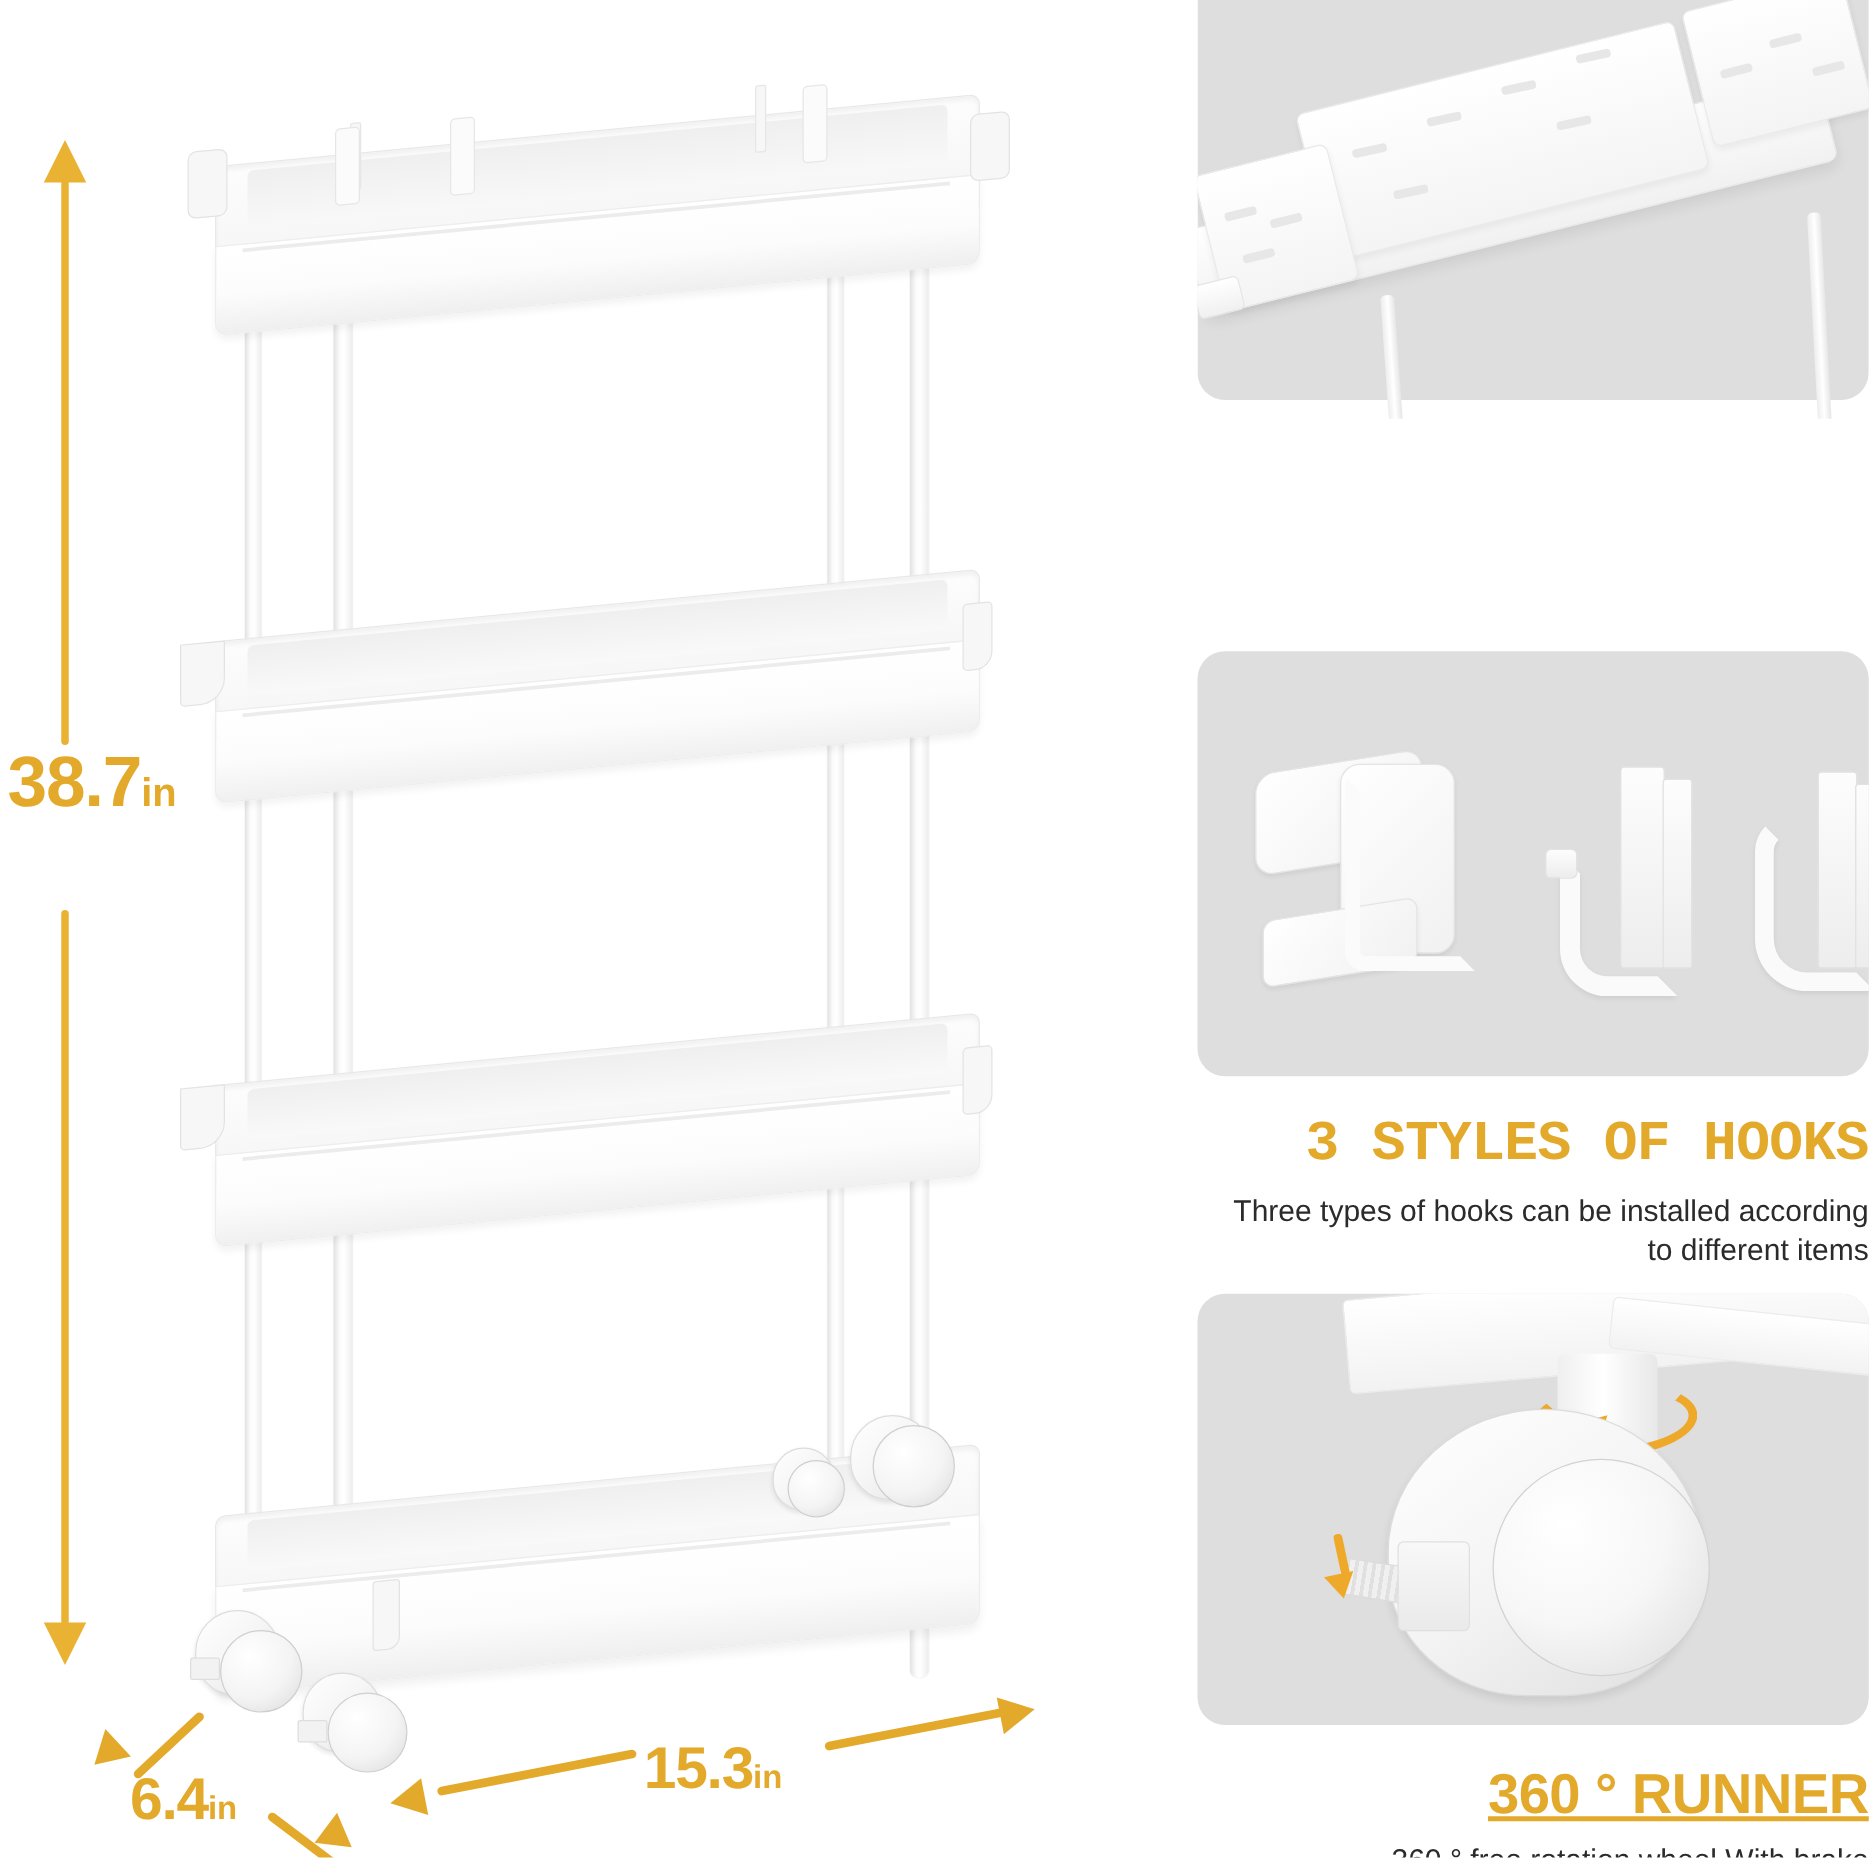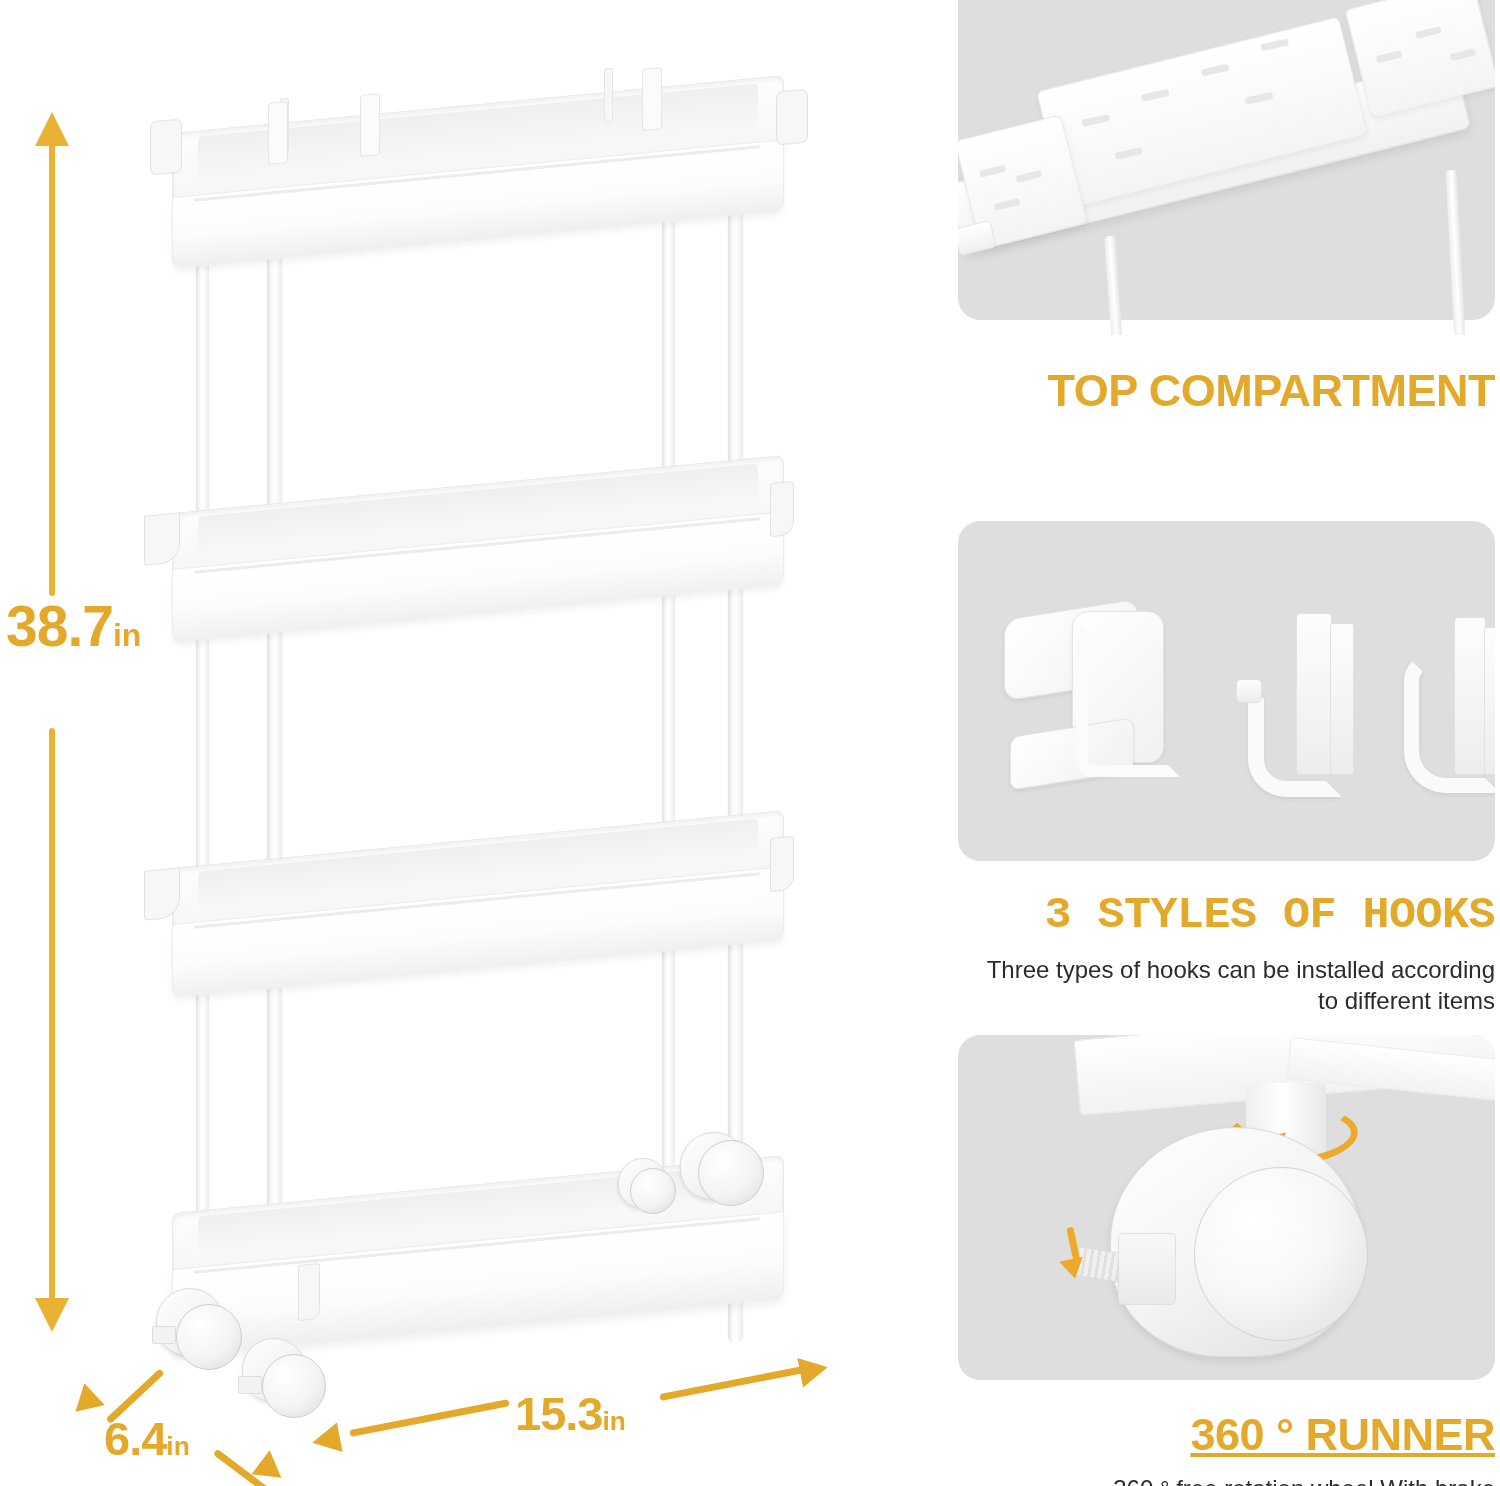--- a/index.html
+++ b/index.html
@@ -263,21 +263,20 @@
       </div>
 
       <div style="position:absolute;left:150px;top:236px;width:11px;height:110px;transform:rotate(-4deg);
                   background:linear-gradient(90deg,#ededed,#ffffff 50%,#e6e6e6);border-radius:4px;"></div>
       <div style="position:absolute;left:492px;top:170px;width:11px;height:170px;transform:rotate(-3deg);
                   background:linear-gradient(90deg,#ededed,#ffffff 50%,#e6e6e6);border-radius:4px;"></div>
 
       <div style="position:absolute;left:-2px;top:224px;width:36px;height:26px;transform:rotate(-14deg);
                   background:linear-gradient(180deg,#ffffff,#f0f0f0);border:1px solid #e6e6e6;border-radius:5px;"></div>
     </div>
-    <div class="ftitle" style="margin-top:33px;font-size:45px;">TOP COMPARTMENT</div>
   </div>
 
   <div class="feature" style="top:521px;">
     <div class="photo gray" style="height:340px;">
 
       <div class="hk" style="left:36px;top:78px;width:210px;height:210px;">
         <div class="blk" style="left:10px;top:10px;width:132px;height:80px;border-radius:16px;transform:skewY(-9deg);"></div>
         <div class="blk" style="left:78px;top:12px;width:90px;height:150px;border-radius:16px;"></div>
         <div class="blk" style="left:16px;top:128px;width:122px;height:52px;border-radius:10px;transform:skewY(-9deg);"></div>
         <div style="position:absolute;left:82px;top:22px;width:80px;height:132px;

